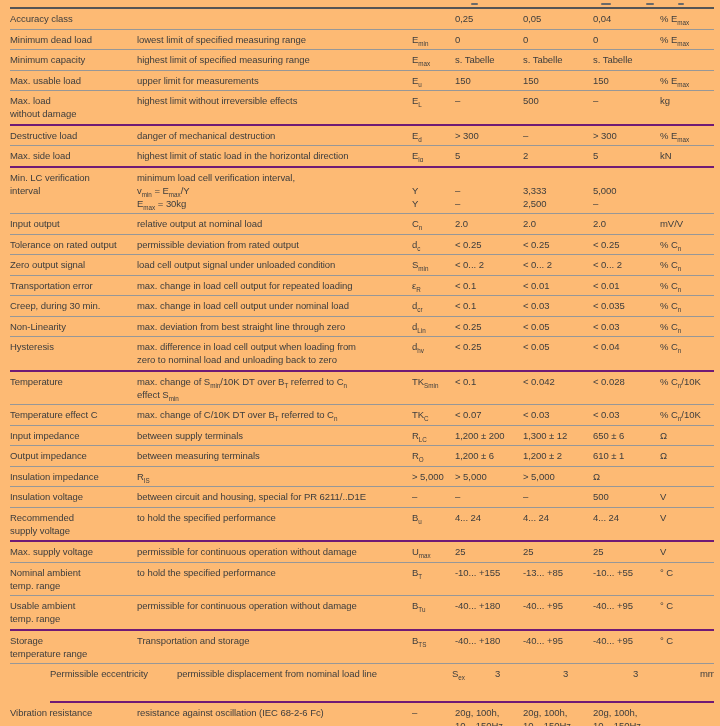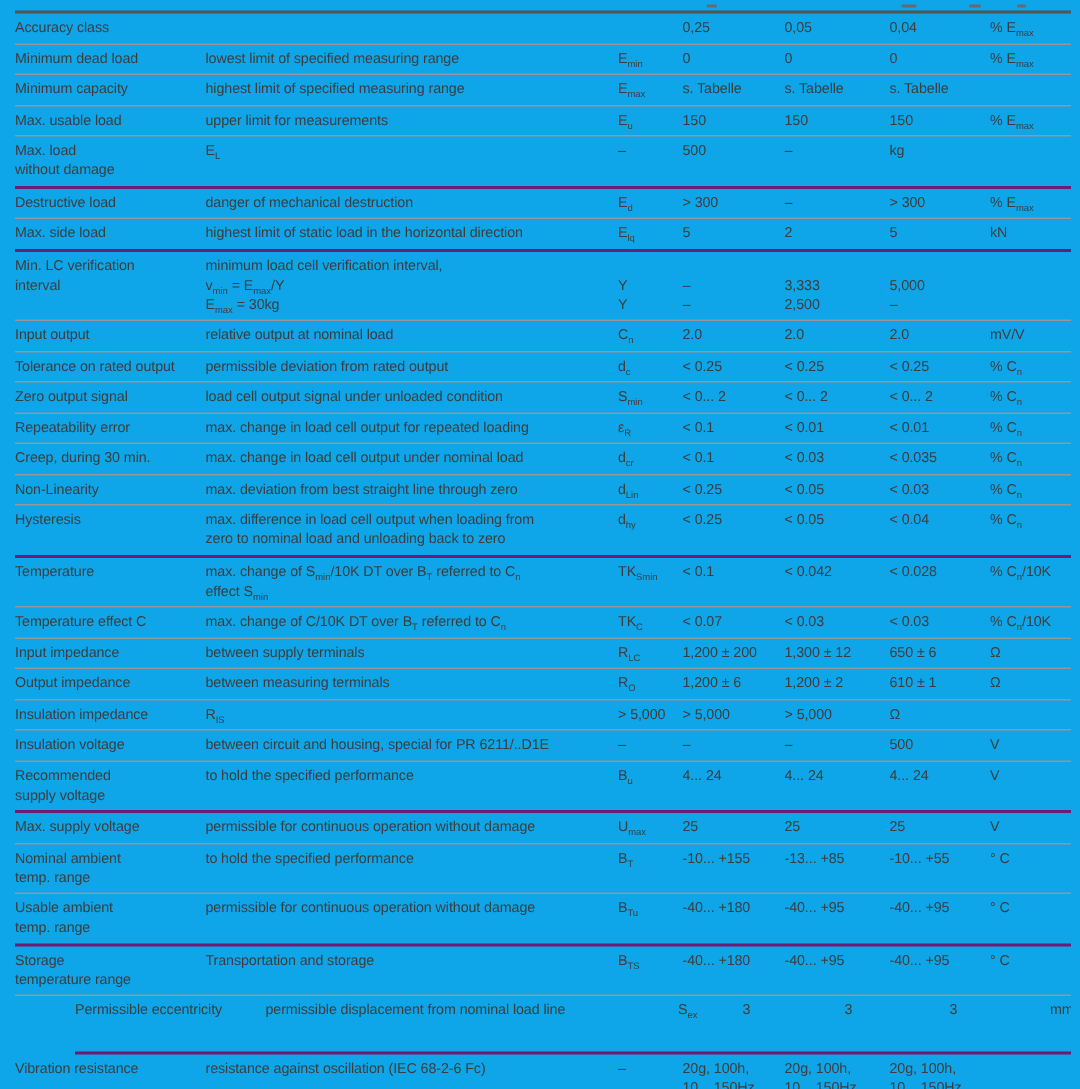--- a/index.html
+++ b/index.html
@@ -1,18 +1,18 @@
 <!DOCTYPE html>
 <html><head>
 <meta charset="utf-8">
 <style>
   html,body{margin:0;padding:0;background:#ffffff;}
   .page{
     width:720px;height:726px;box-sizing:border-box;
-    background:#0ea5e9;
+    background:#fdba74;
     font-family:"Liberation Sans",sans-serif;
     font-size:9.5px;color:#3d3d3d;
     padding:0 6px 0 10px;
     overflow:hidden;
   }
   
   .hdr{position:relative;height:7px;border-bottom:2px solid #555;}
   .hdr .frag{position:absolute;top:3px;height:2px;background:#6a6a6a;border-radius:1px;}
   .frag.f1{left:461px;width:7px;}
   .frag.f2{left:591px;width:10px;}
@@ -80,20 +80,21 @@
         <div class="cell c-desc">upper limit for measurements</div>
         <div class="cell c-symbol">E<sub>u</sub></div>
         <div class="cell c-v1">150</div>
         <div class="cell c-v2">150</div>
         <div class="cell c-v3">150</div>
         <div class="cell c-unit">% E<sub>max</sub></div>
       </div>
       <div class="row thick">
         <div class="cell c-param">Max. load
 without damage</div>
+        <div class="cell c-desc">highest limit without irreversible effects</div>
         <div class="cell c-symbol">E<sub>L</sub></div>
         <div class="cell c-v1">–</div>
         <div class="cell c-v2">500</div>
         <div class="cell c-v3">–</div>
         <div class="cell c-unit">kg</div>
       </div>
       <div class="row">
         <div class="cell c-param">Destructive load</div>
         <div class="cell c-desc">danger of mechanical destruction</div>
         <div class="cell c-symbol">E<sub>d</sub></div>
@@ -152,21 +153,21 @@
       <div class="row">
         <div class="cell c-param">Zero output signal</div>
         <div class="cell c-desc">load cell output signal under unloaded condition</div>
         <div class="cell c-symbol">S<sub>min</sub></div>
         <div class="cell c-v1">&lt; 0... 2</div>
         <div class="cell c-v2">&lt; 0... 2</div>
         <div class="cell c-v3">&lt; 0... 2</div>
         <div class="cell c-unit">% C<sub>n</sub></div>
       </div>
       <div class="row">
-        <div class="cell c-param">Repeatability error</div>
+        <div class="cell c-param">Transportation error</div>
         <div class="cell c-desc">max. change in load cell output for repeated loading</div>
         <div class="cell c-symbol">ε<sub>R</sub></div>
         <div class="cell c-v1">&lt; 0.1</div>
         <div class="cell c-v2">&lt; 0.01</div>
         <div class="cell c-v3">&lt; 0.01</div>
         <div class="cell c-unit">% C<sub>n</sub></div>
       </div>
       <div class="row">
         <div class="cell c-param">Creep, during 30 min.</div>
         <div class="cell c-desc">max. change in load cell output under nominal load</div>

